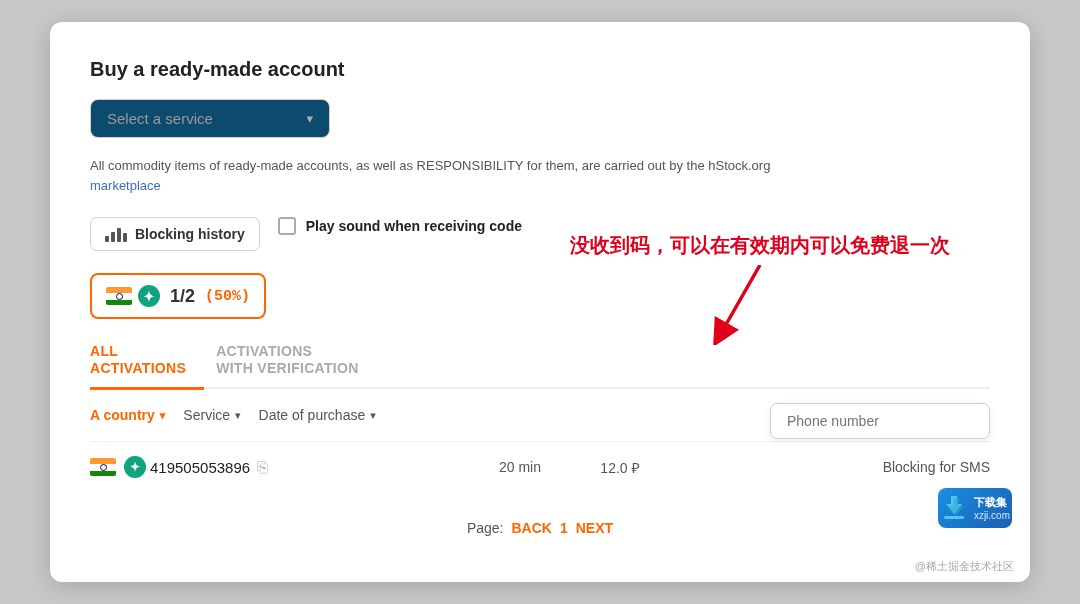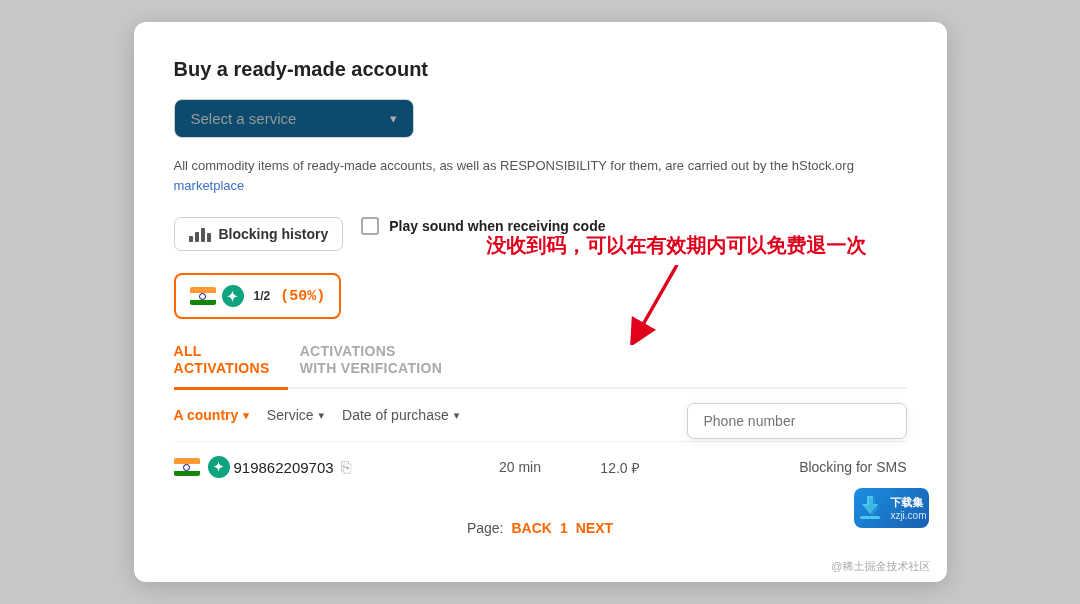--- a/index.html
+++ b/index.html
@@ -9,21 +9,21 @@
       display: flex;
       justify-content: center;
       align-items: center;
       min-height: 100vh;
       padding: 20px;
     }
     .window {
       background: #fff;
       border-radius: 12px;
       box-shadow: 0 4px 24px rgba(0,0,0,0.18);
-      width: 813px;
+      width: 980px;
       min-height: 560px;
       padding: 36px 40px 30px 40px;
       position: relative;
     }
     .section-title {
       font-size: 20px;
       font-weight: 700;
       color: #222;
       margin-bottom: 18px;
     }
@@ -142,21 +142,21 @@
       background: #10a37f;
       border-radius: 50%;
       display: flex;
       align-items: center;
       justify-content: center;
       color: white;
       font-size: 13px;
       font-weight: bold;
     }
     .account-ratio {
-      font-size: 12px;
+      font-size: 18px;
       font-weight: 600;
       color: #333;
     }
     .account-percent {
       font-size: 15px;
       font-weight: 700;
       color: #f60;
       font-family: Liberation Mono, monospace;
     }
     .tabs-container {
@@ -363,21 +363,21 @@
       <div class="india-flag" style="width:26px;height:18px;display:inline-flex;flex-direction:column;border-radius:2px;overflow:hidden;">
         <div style="background:#FF9933;flex:1;"></div>
         <div style="background:#fff;flex:1;display:flex;align-items:center;justify-content:center;">
             <div style="width:7px;height:7px;border-radius:50%;border:1.5px solid #000080;"></div>
           </div>
         <div style="background:#138808;flex:1;"></div>
       </div>
       <div class="chatgpt-icon" style="width:22px;height:22px;font-size:12px;">✦</div>
     </div>
     <div class="col-phone">
-      <span>919862209703</span>
+      <span>419505053896</span>
       <span class="copy-icon">⎘</span>
     </div>
     <div class="col-time">
       <span>20 min</span>
     </div>
     <div class="col-price">
       <span>12.0 ₽</span>
     </div>
     <div class="col-status">
       <span>Blocking for SMS</span>

